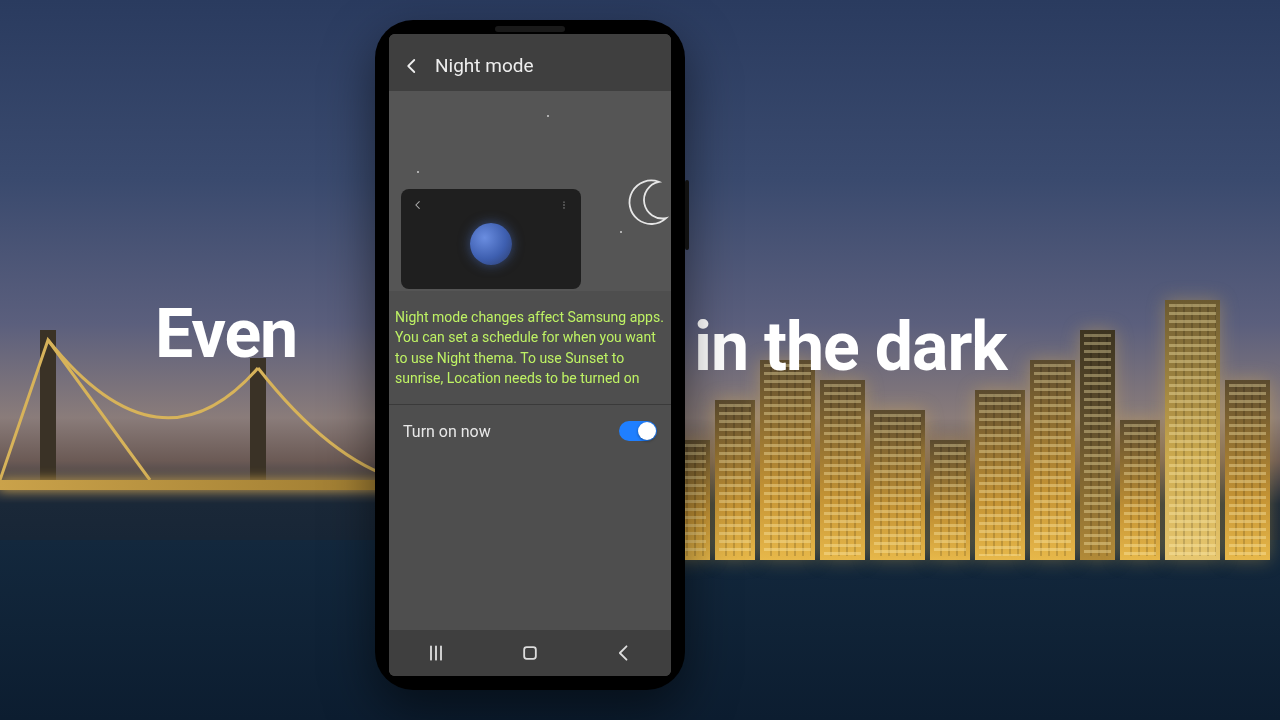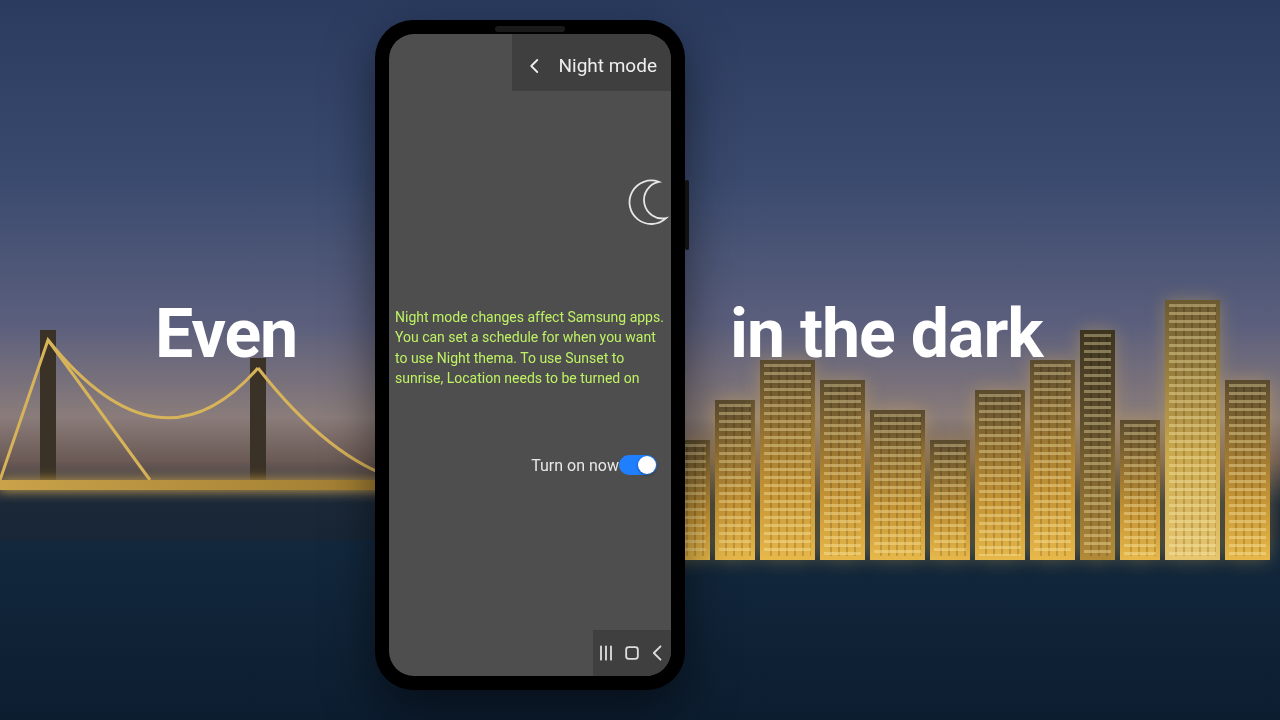--- a/index.html
+++ b/index.html
@@ -45,30 +45,30 @@
   .b7{left:315px;width:50px;height:170px;}
   .b8{left:370px;width:45px;height:200px;}
   .b9{left:420px;width:35px;height:230px;background:linear-gradient(to top,#b28a38 0%,#5e4d2c 60%,#3d3420 100%);}
   .b10{left:460px;width:40px;height:140px;}
   .b11{left:505px;width:55px;height:260px;background:linear-gradient(to top,#e7c770 0%,#cba94e 40%,#6b5930 100%);}
   .b12{left:565px;width:45px;height:180px;}
   
   .tagline{position:absolute;top:300px;color:#fff;font-weight:700;letter-spacing:-1px;
            font-size:68px;line-height:1;}
   .tagline.left{left:155px;}
-  .tagline.right{left:730px;}
+  .tagline.right{left:694px;margin-top:13px;}
 
   
   .phone{position:absolute;left:375px;top:20px;width:310px;height:670px;
     background:#000;border-radius:38px;box-shadow:0 20px 50px rgba(0,0,0,.5);
     padding:14px;box-sizing:border-box;}
   .phone::before{content:"";position:absolute;right:-4px;top:160px;width:4px;height:70px;
     background:#111;border-radius:2px;}
-  .screen{position:relative;width:100%;height:100%;background:#4e4e4e;border-radius:25px;
-    overflow:hidden;display:flex;flex-direction:column;align-items:flex-end;}
+  .screen{position:relative;width:100%;height:100%;background:#4e4e4e;border-radius:6px;
+    overflow:hidden;display:flex;flex-direction:column;}
   .speaker{position:absolute;top:6px;left:50%;transform:translateX(-50%);
     width:70px;height:6px;border-radius:3px;background:#1a1a1a;}
 
   .topbar{display:flex;align-items:center;gap:14px;padding:20px 14px 14px 14px;color:#eee;
     background:#3f3f3f;}
   .topbar .back{width:18px;height:18px;}
   .topbar .title{font-size:19px;font-weight:400;}
 
   .hero{position:relative;height:200px;background:#555;}
   .hero .moon{position:absolute;right:-6px;top:80px;width:58px;height:58px;}
@@ -78,21 +78,21 @@
   .card .planet{position:absolute;left:50%;top:55%;transform:translate(-50%,-50%);
         width:42px;height:42px;border-radius:50%;
         background:radial-gradient(circle at 35% 35%,#6a8de0 0%,#3e5fb0 55%,#2b3a66 100%);
         box-shadow:0 0 12px rgba(80,120,210,.5);}
   .dot{position:absolute;width:2px;height:2px;background:#cfcfcf;border-radius:50%;}
   .d1{left:56%;top:12%}.d2{left:10%;top:40%}.d3{left:82%;top:70%}
 
   .desc{padding:16px 6px;color:#bef264;font-size:14px;line-height:1.45;}
   .divider{height:1px;background:#3a3a3a;margin:0 0;}
   .setting{display:flex;align-items:center;justify-content:space-between;
-           padding:16px 14px;color:#e8e8e8;font-size:16px;margin-top:34px;}
+           padding:16px 14px;color:#e8e8e8;font-size:16px;}
   
   .toggle{position:relative;width:38px;height:20px;border-radius:20px;background:#c9c9c9;flex:none;}
   .toggle .knob{position:absolute;top:1px;width:18px;height:18px;border-radius:50%;
                 background:#fff;box-shadow:0 1px 3px rgba(0,0,0,.4);}
   .toggle.on{background:#1f7fff;}
   .toggle.on .knob{right:1px;}
   .toggle.off .knob{left:1px;}
 
   .spacer{flex:1;}
   .navbar{display:flex;justify-content:space-around;align-items:center;height:46px;

